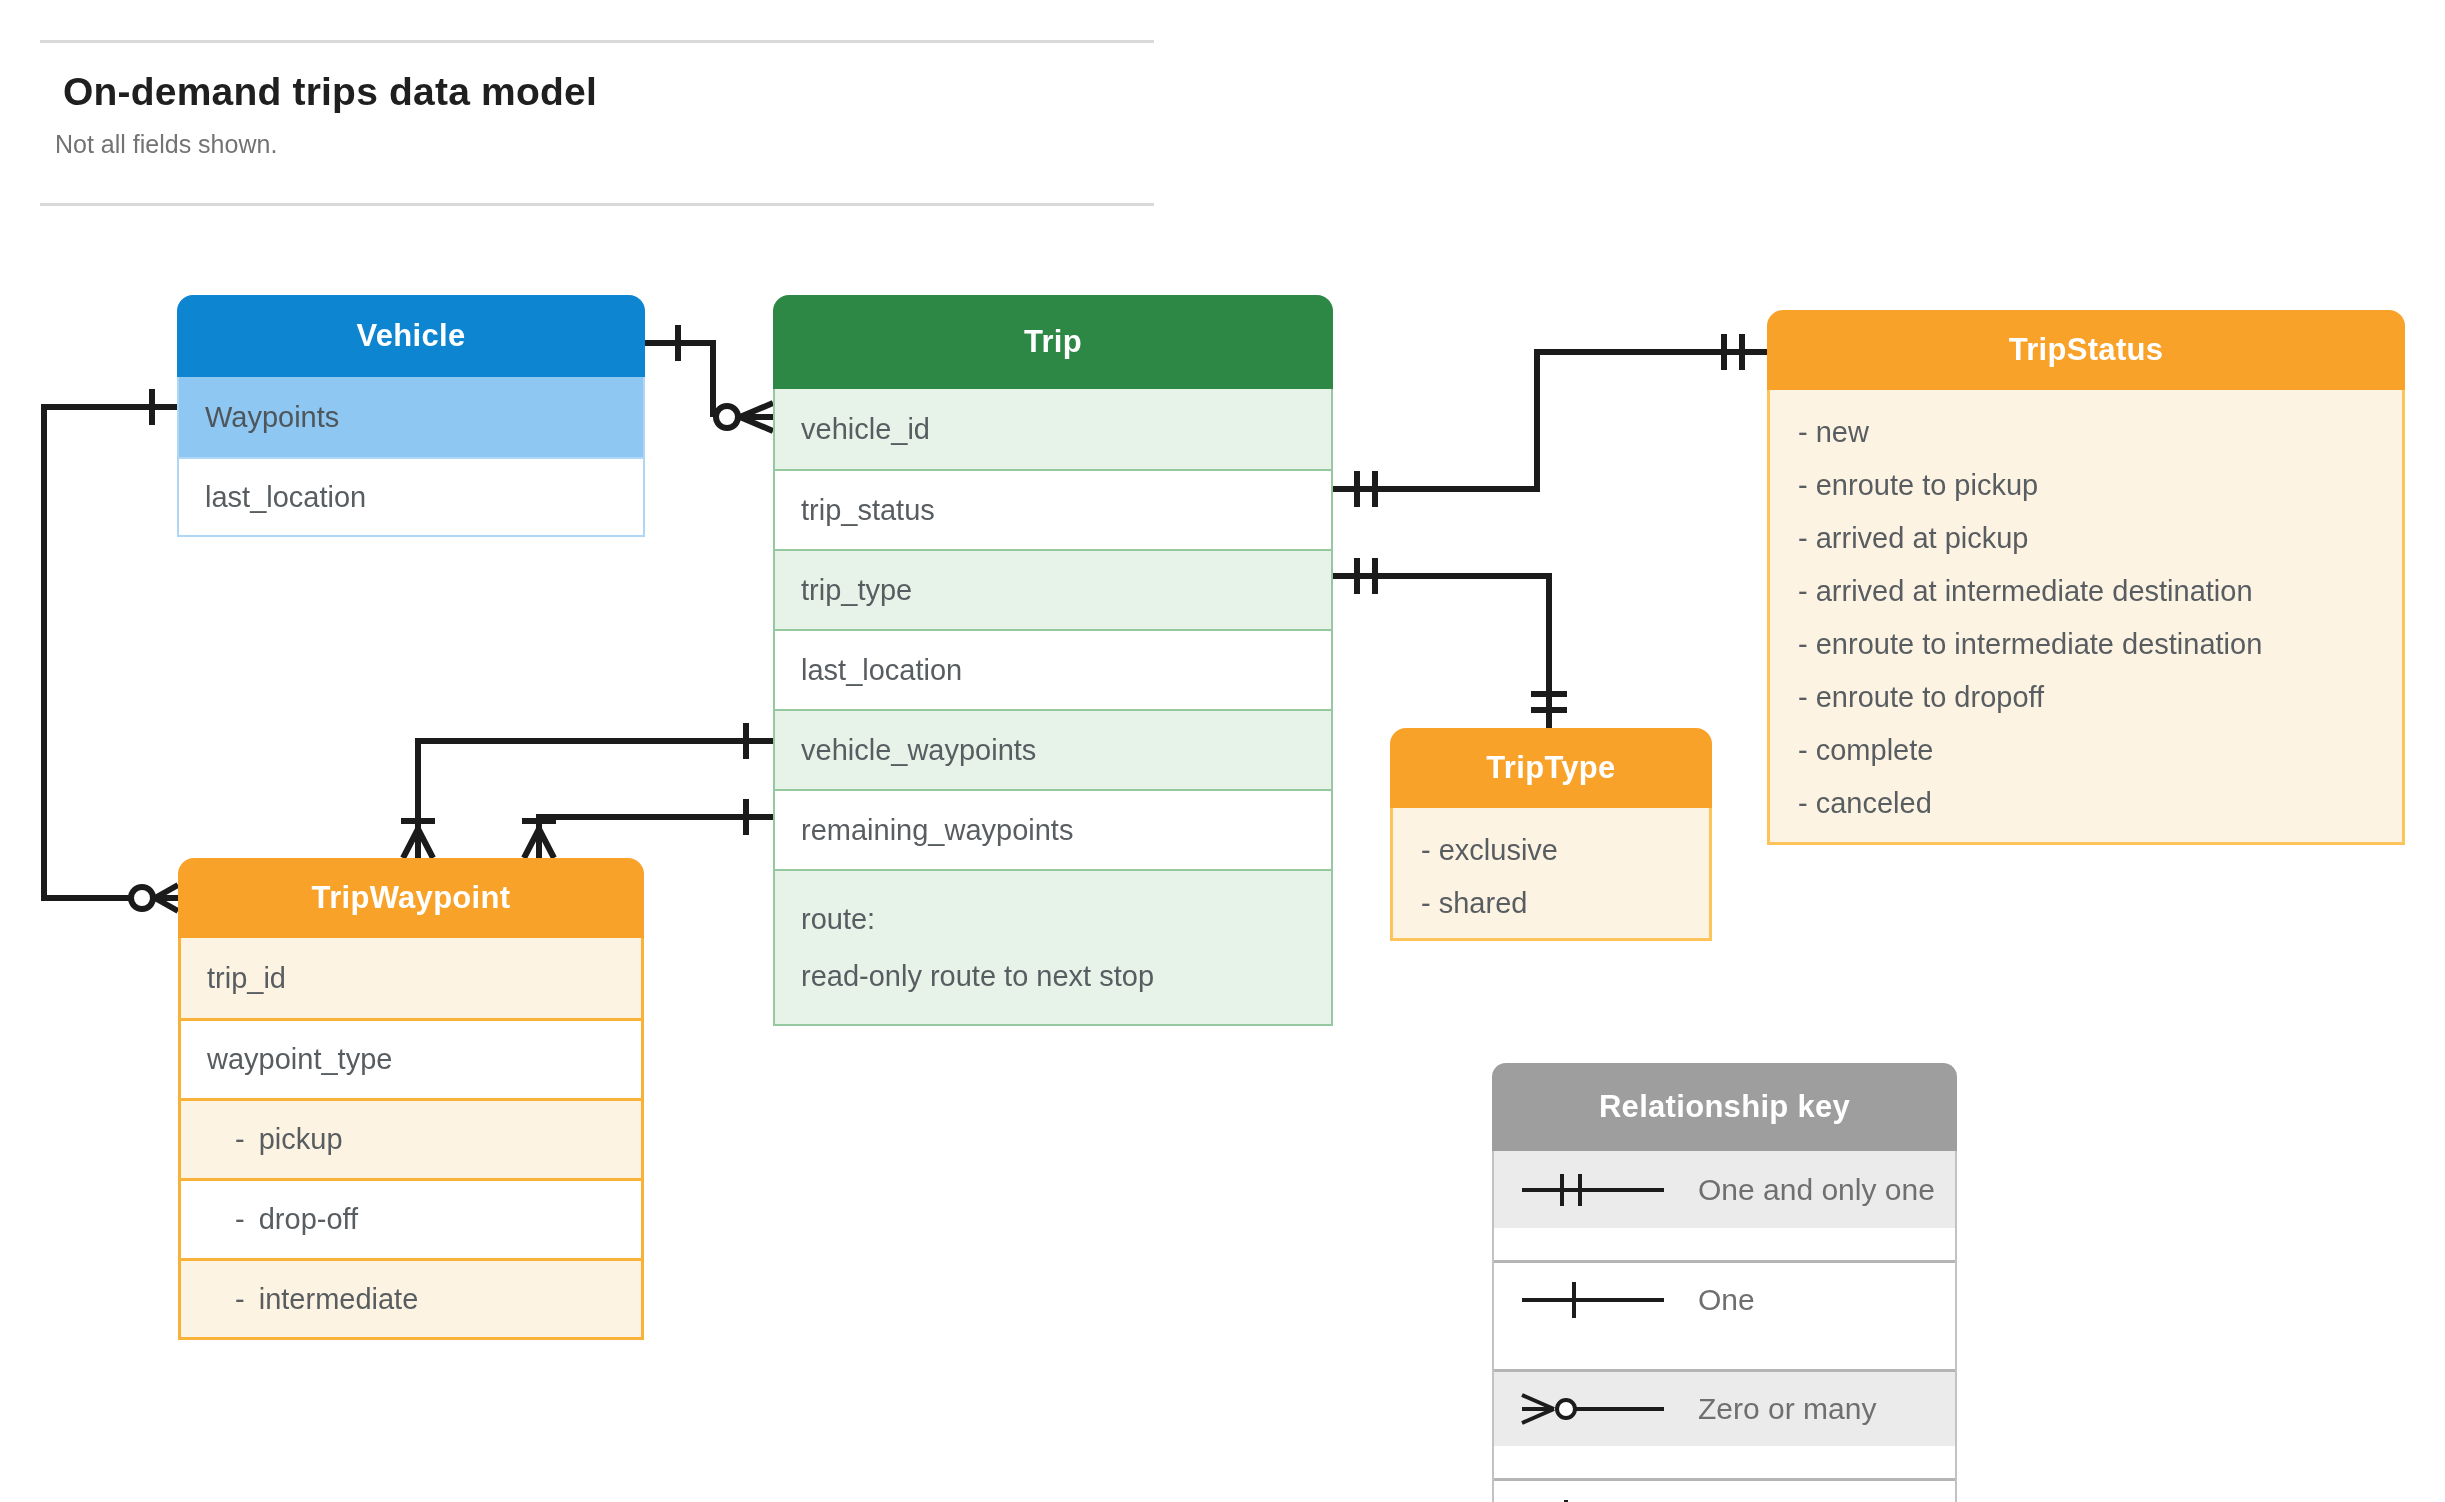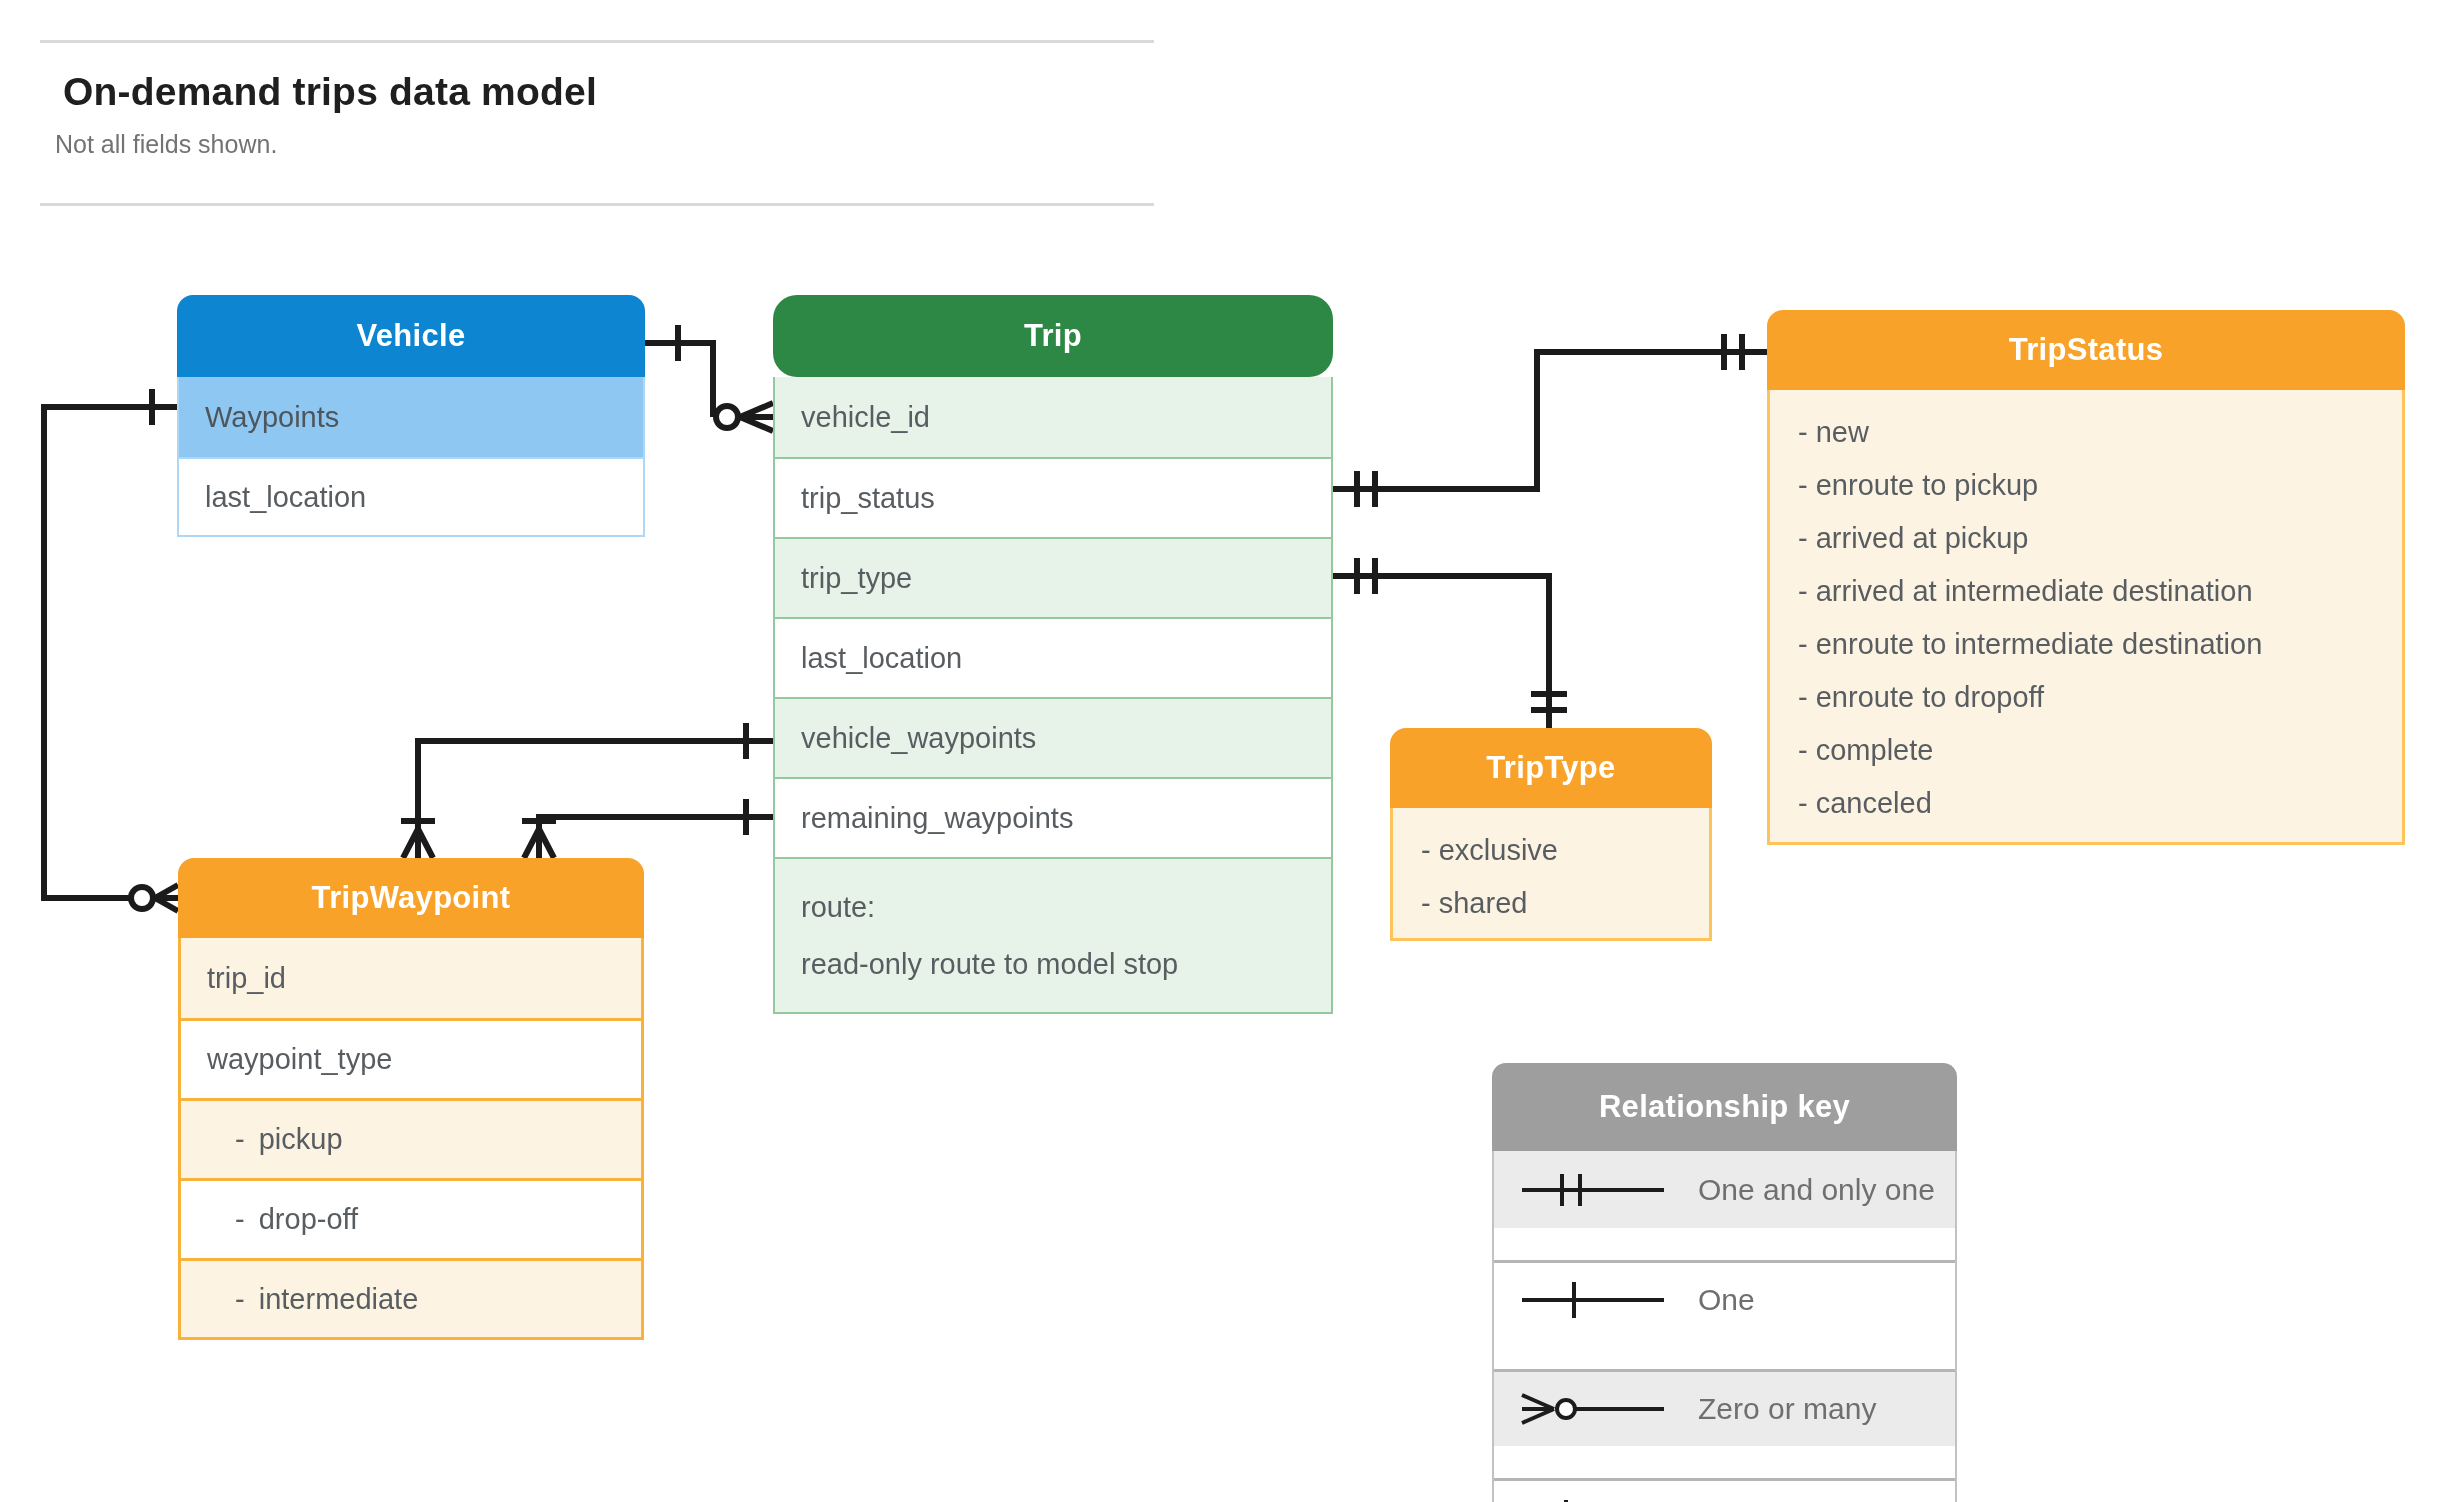--- a/index.html
+++ b/index.html
@@ -22,21 +22,21 @@
   .row{box-sizing:border-box; display:flex; align-items:center; padding-left:26px; font-size:29px; color:var(--text); background:#fff;}
   .row.sub{padding-left:54px; word-spacing:6px;}
 
   
   .vehicle .hd{background:var(--blue); height:82px;}
   .vehicle .rows{border:2px solid var(--blue-border); border-top:0;}
   .vehicle .row+.row{border-top:2px solid var(--blue-border);}
   .vehicle .alt{background:var(--blue-light); color:#4e565c;}
 
   
-  .trip .hd{background:var(--green); height:82px;border-radius:24px;}
+  .trip .hd{background:var(--green); height:94px;}
   .trip .rows{border:2px solid var(--green-border); border-top:0;}
   .trip .row+.row{border-top:2px solid var(--green-border);}
   .trip .alt{background:var(--green-light);}
   .route-row{display:block; padding-top:20px; line-height:57px;}
 
   
   .orange .hd{background:var(--orange); height:80px;}
   .orange .rows{border:3px solid var(--orange-border-strong); border-top:0;}
   .orange .row+.row{border-top:3px solid var(--orange-border-strong);}
   .orange .alt{background:var(--cream);}
@@ -113,21 +113,21 @@
     <div class="hd">Trip</div>
     <div class="rows">
       <div class="row alt" style="height:80px">vehicle_id</div>
       <div class="row" style="height:80px">trip_status</div>
       <div class="row alt" style="height:80px">trip_type</div>
       <div class="row" style="height:80px">last_location</div>
       <div class="row alt" style="height:80px">vehicle_waypoints</div>
       <div class="row" style="height:80px">remaining_waypoints</div>
       <div class="row alt route-row" style="height:155px">
         <div>route:</div>
-        <div>read-only route to model stop</div>
+        <div>read-only route to next stop</div>
       </div>
     </div>
   </div>
 
   <div class="entity orange soft" style="left:1767px; top:310px; width:638px">
     <div class="hd">TripStatus</div>
     <div class="rows">
       <div class="value-list" style="height:452px; padding-top:16px">
         <div>- new</div>
         <div>- enroute to pickup</div>

